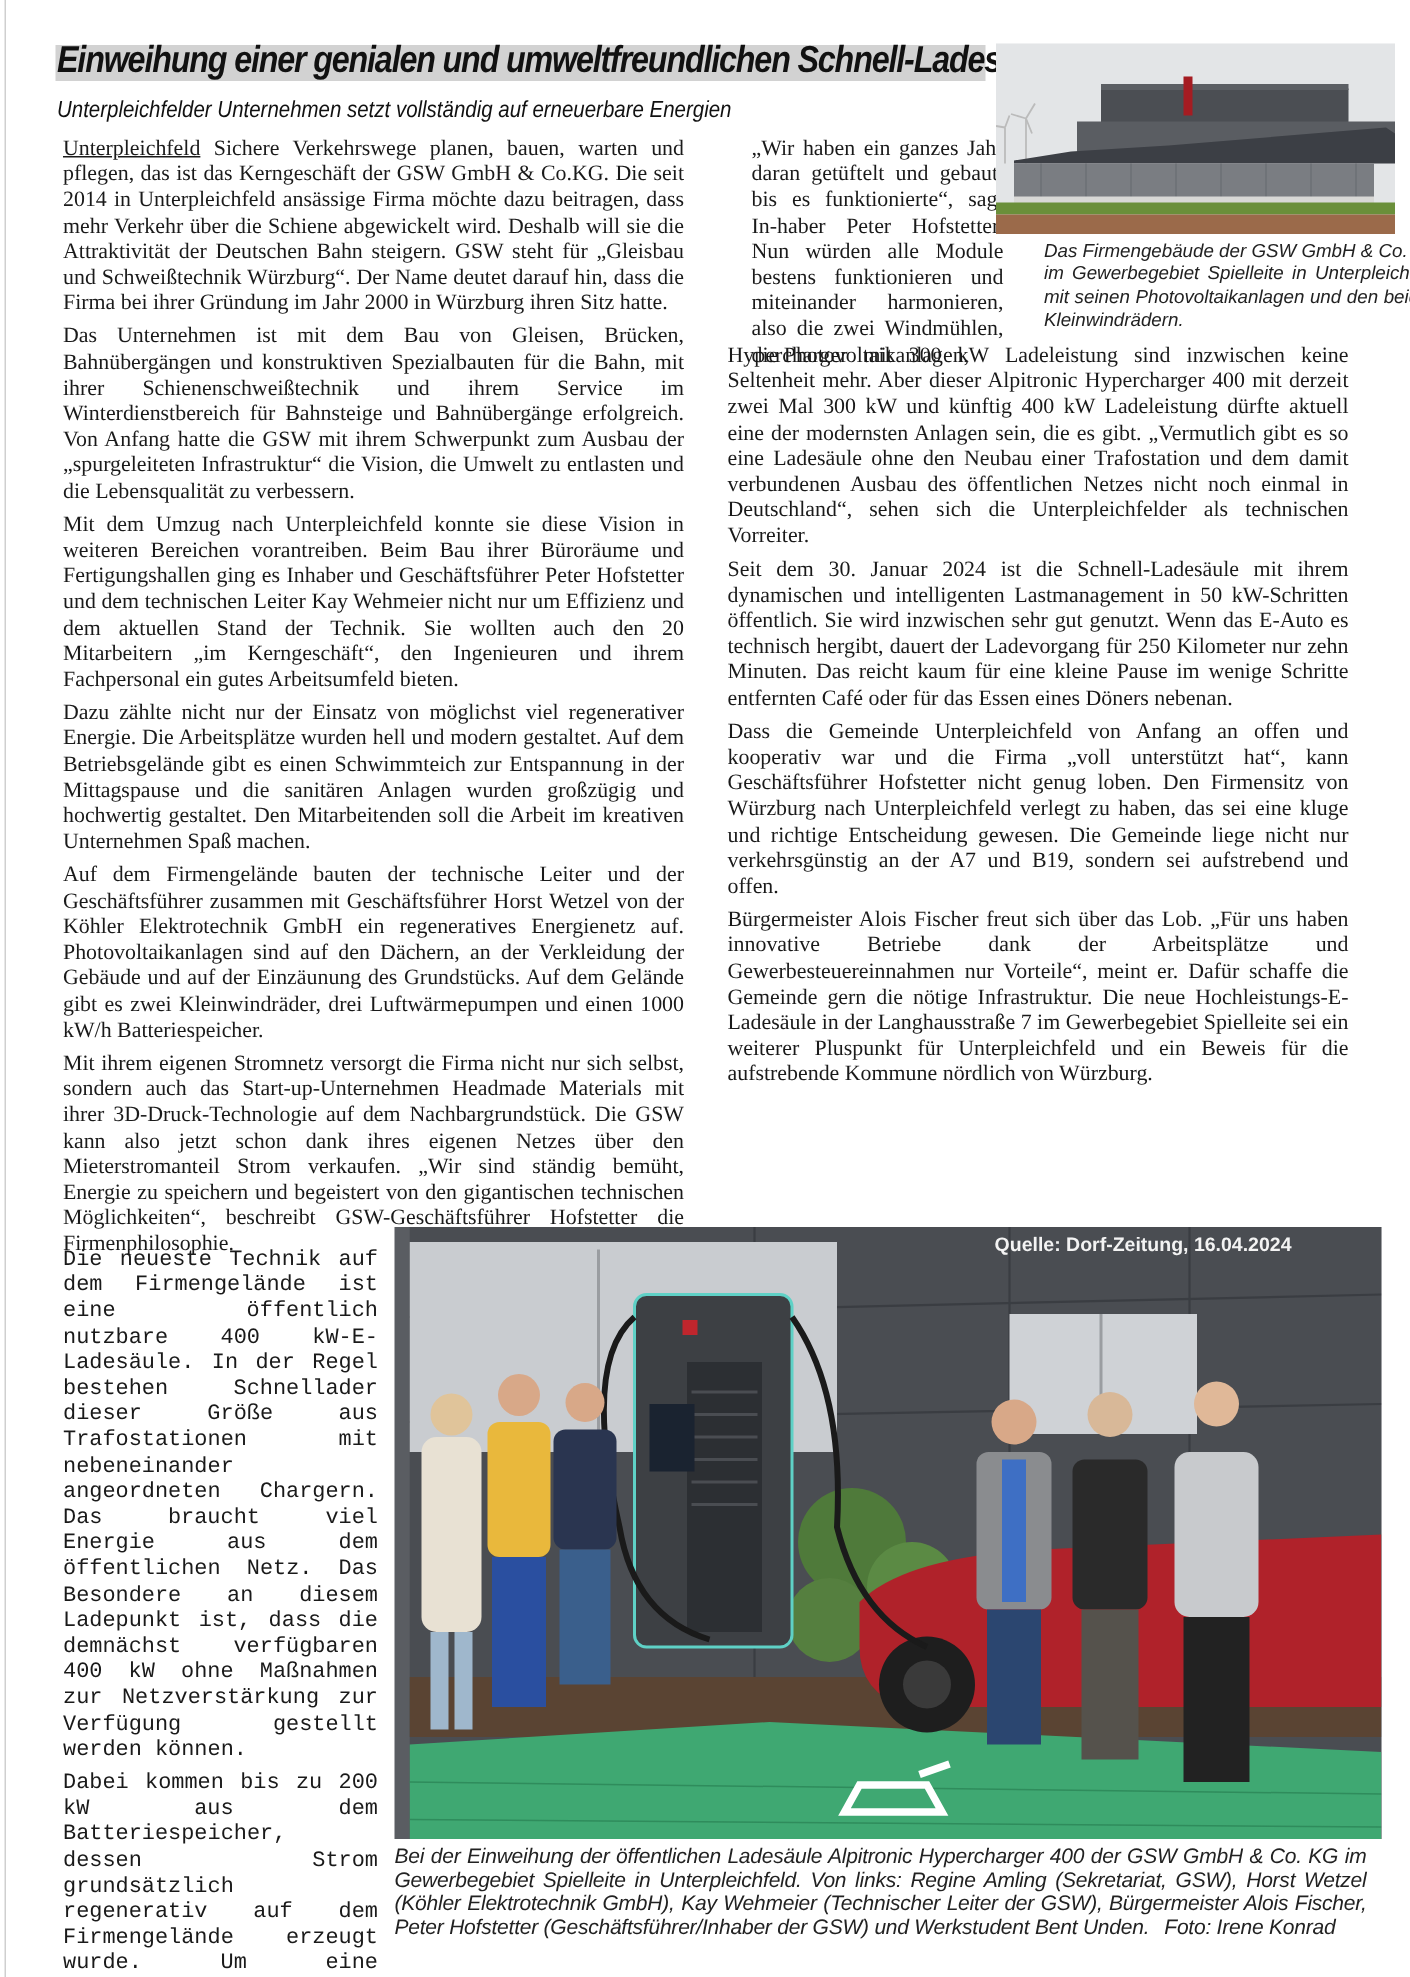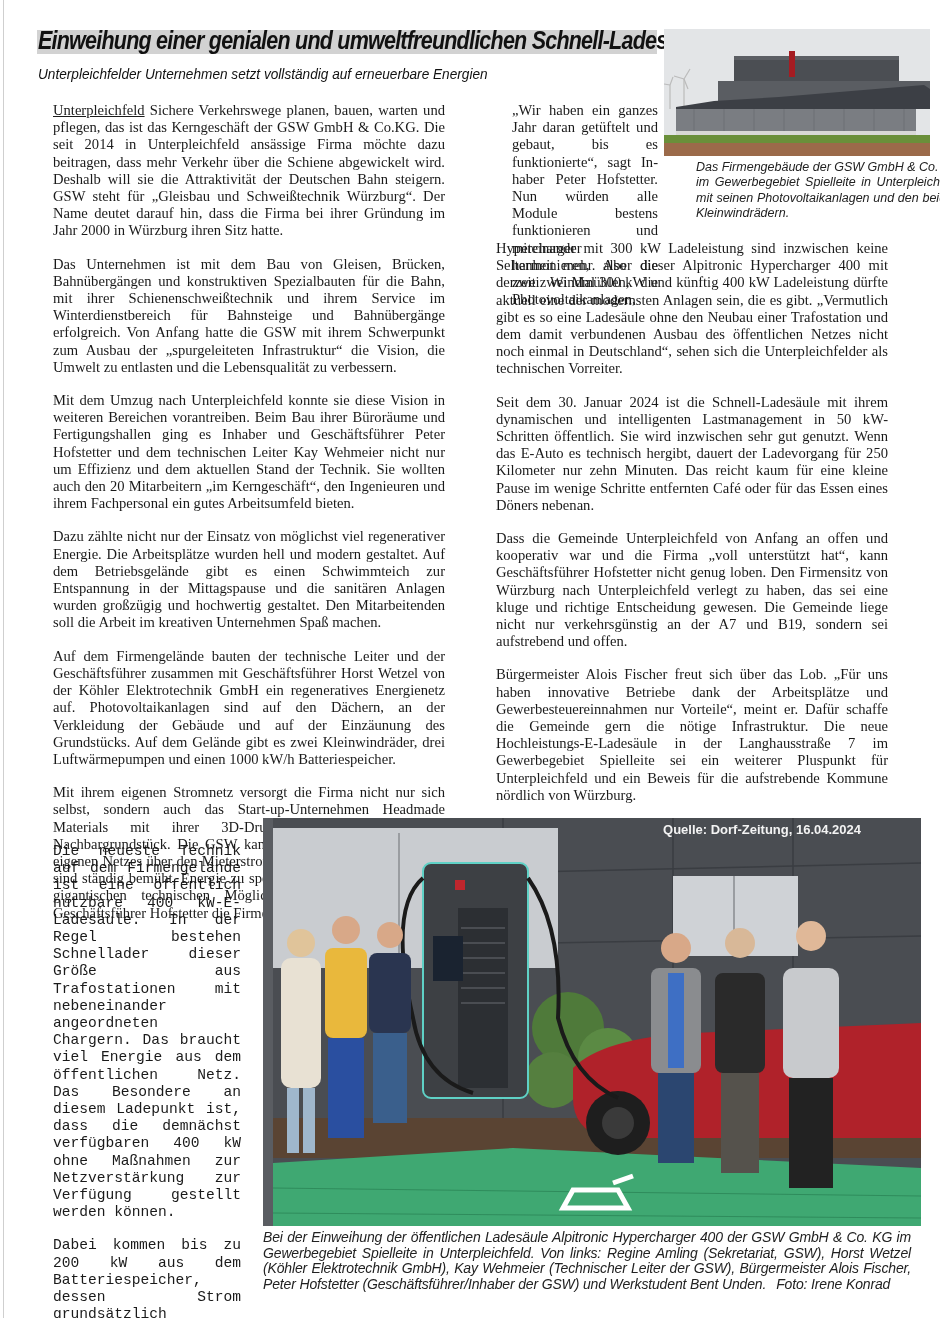--- a/index.html
+++ b/index.html
@@ -2,21 +2,21 @@
 <html><head>
   <meta charset="utf-8">
   <style>
     html, body { margin: 0; padding: 0; background: #ffffff; }
     body { width: 940px; height: 1318px; position: relative; overflow: hidden; font-family: "Liberation Serif", "DejaVu Serif", serif; color: #1a1a1a; }
     .page-border { position: absolute; left: 3px; top: 0; width: 1px; height: 1318px; background: #cfcfcf; }
     .headline-bar { position: absolute; left: 37px; top: 30px; width: 620px; height: 24px; background: #d2d2d2; }
     .headline { position: absolute; left: 38px; top: 26px; font-family: "Liberation Sans", sans-serif; font-size: 25px; font-weight: bold; font-style: italic; letter-spacing: -0.9px; color: #111; white-space: nowrap; transform: scaleX(0.86); transform-origin: left top; }
     .subheadline { position: absolute; left: 38px; top: 65px; font-family: "Liberation Sans", sans-serif; font-style: italic; font-size: 15.5px; color: #111; white-space: nowrap; transform: scaleX(0.88); transform-origin: left top; }
     .col { position: absolute; font-size: 14.6px; line-height: 17.2px; text-align: justify; hyphens: manual; }
-    .col p { margin: 16px; }
+    .col p { margin: 5px; }
     .col-left { left: 37px; top: 86px; width: 424px; }
     .col-left-narrow { left: 37px; top: 827px; width: 220px; font-family: Liberation Mono, monospace; }
     .col-right-top { left: 496px; top: 86px; width: 178px; }
     .col-right { left: 480px; top: 224px; width: 424px; }
     .dateline { text-decoration: underline; }
     .photo-top { position: absolute; left: 664px; top: 29px; width: 266px; height: 127px; overflow: hidden; background: #e6e8ea; }
     .caption-top { position: absolute; left: 664px; top: 160px; width: 264px; font-family: "Liberation Sans", sans-serif; font-style: italic; font-size: 12.5px; line-height: 15.4px; color: #222; text-align: justify; margin-left: 32px; }
     .photo-main { position: absolute; left: 263px; top: 818px; width: 648px; height: 408px; overflow: hidden; background: #5a5d62; padding-left: 10px; }
     .photo-source { position: absolute; right: 60px; top: 4px; font-family: "Liberation Sans", sans-serif; font-weight: bold; font-size: 13px; color: #f3f3f3; }
     .caption-main { position: absolute; left: 263px; top: 1230px; width: 648px; font-family: "Liberation Sans", sans-serif; font-style: italic; font-size: 14px; line-height: 15.5px; color: #222; text-align: justify; letter-spacing: -0.15px; }

